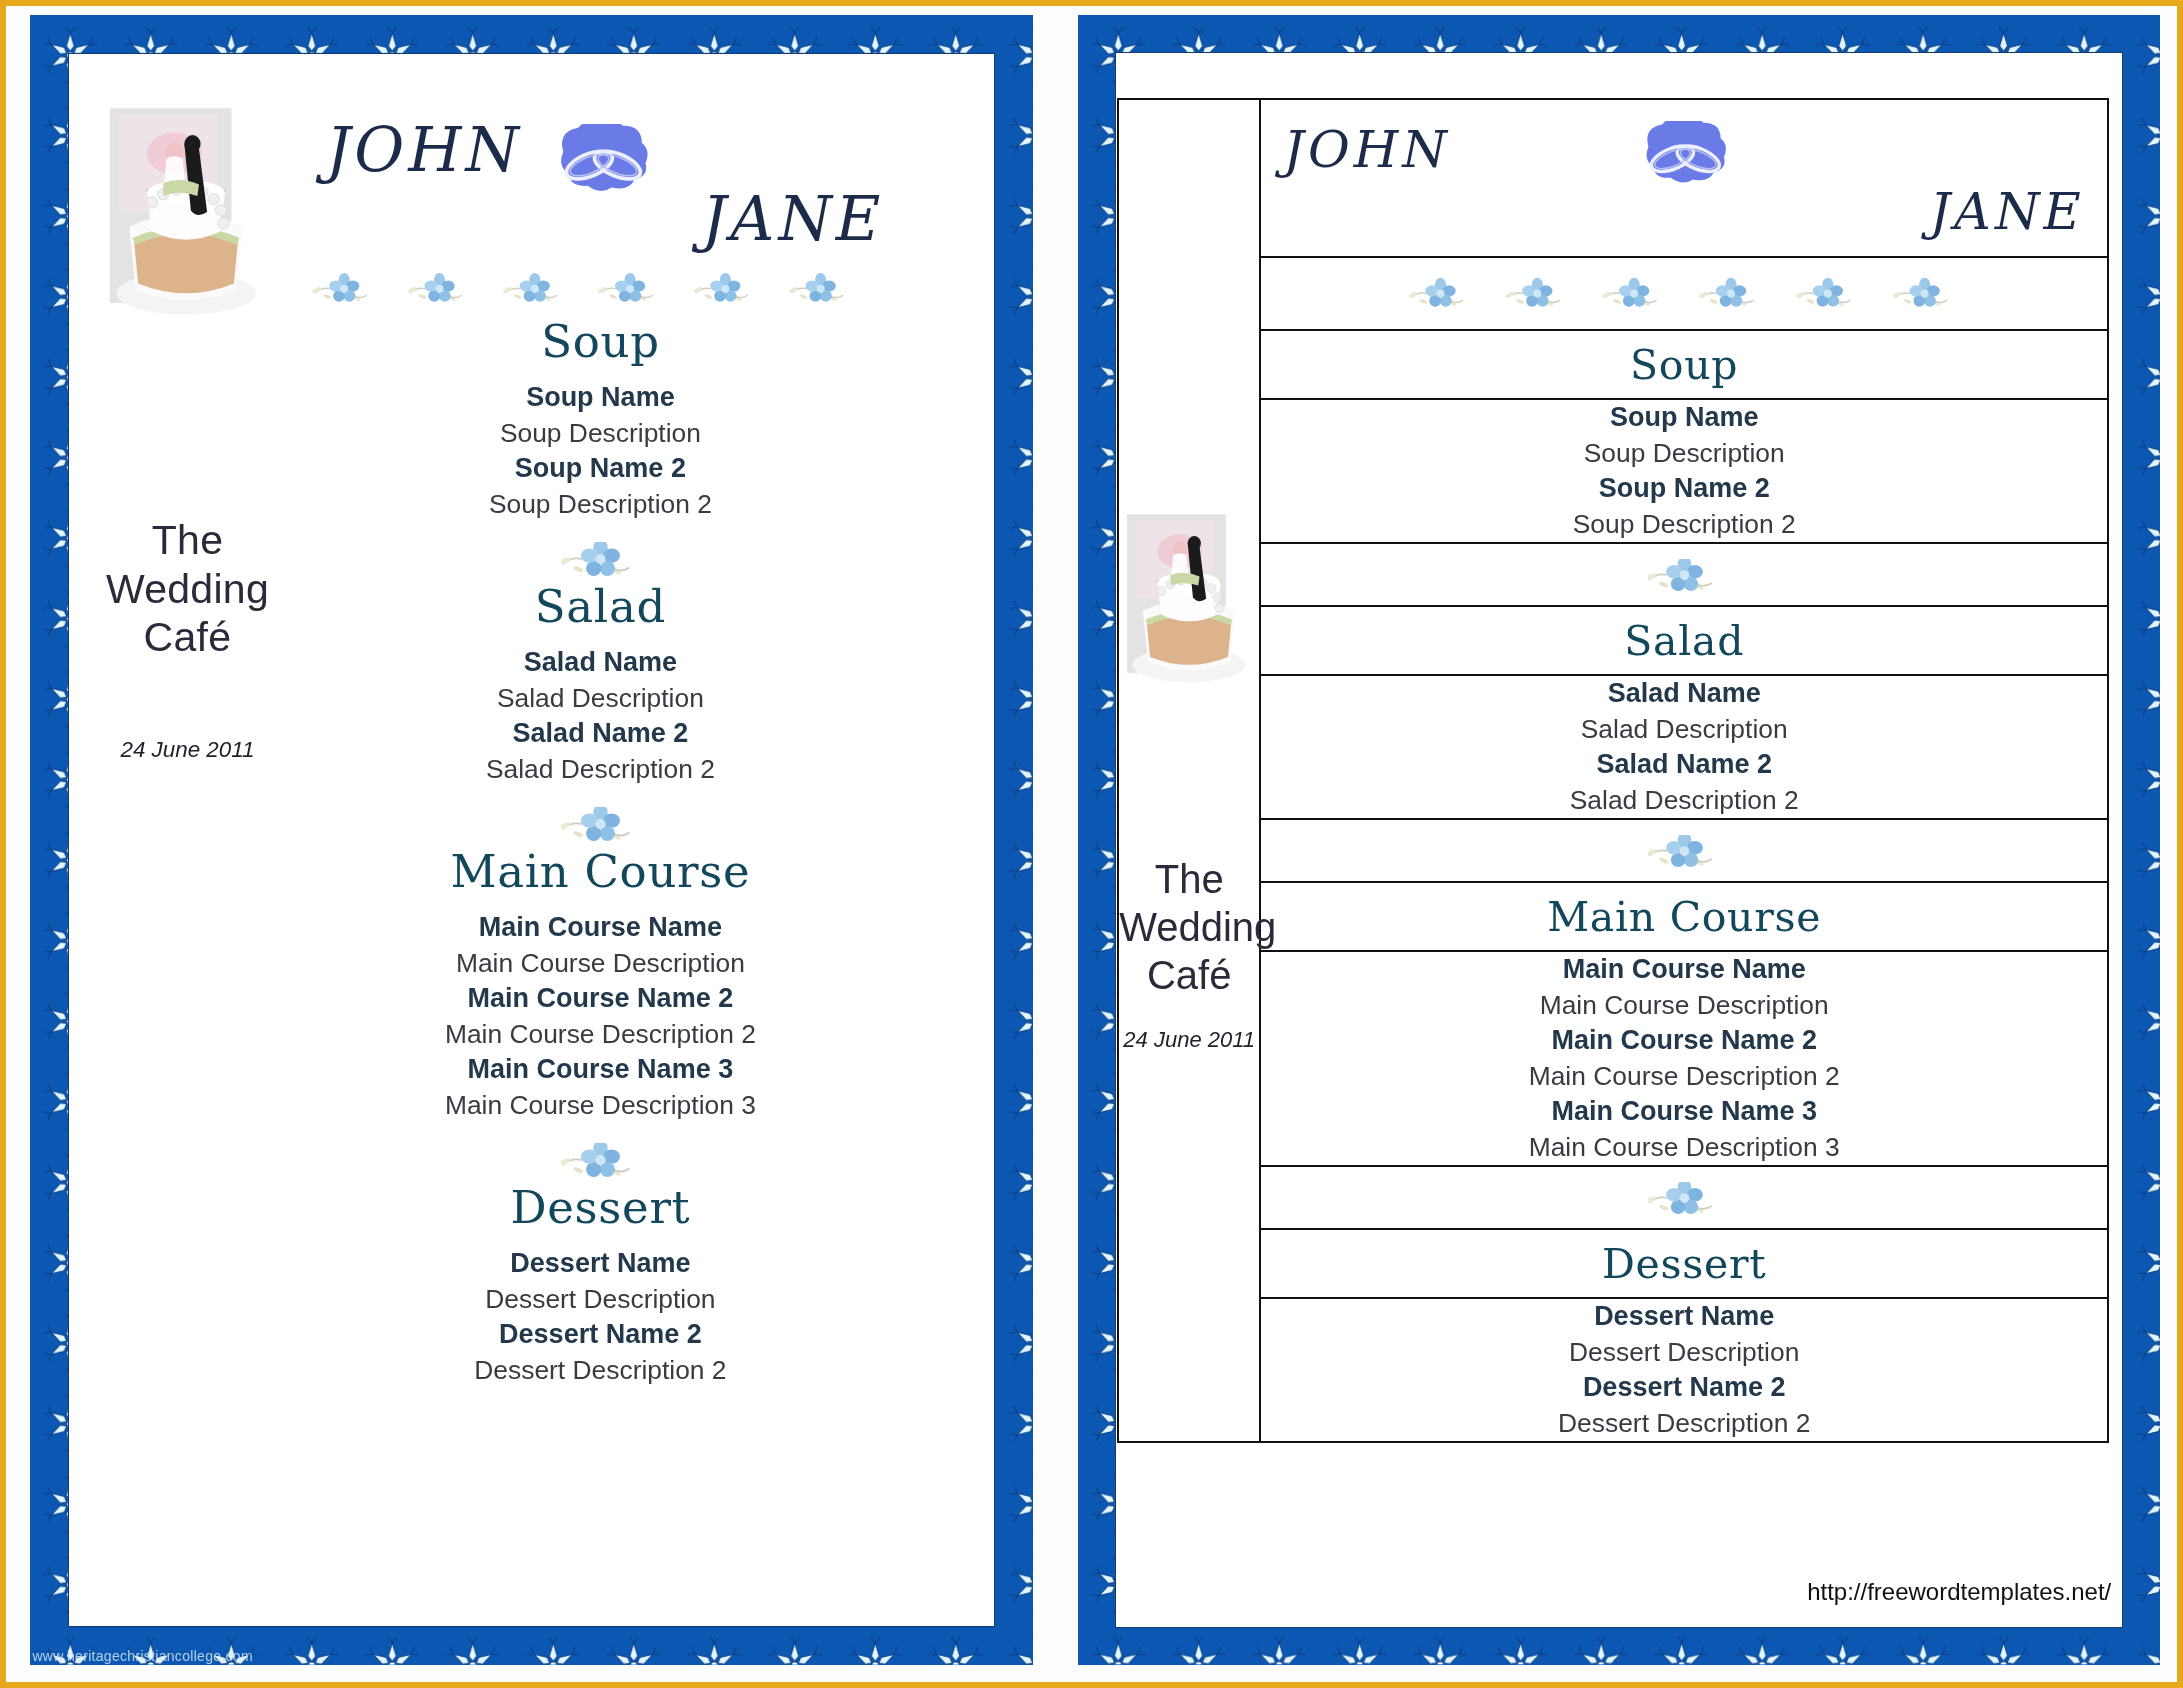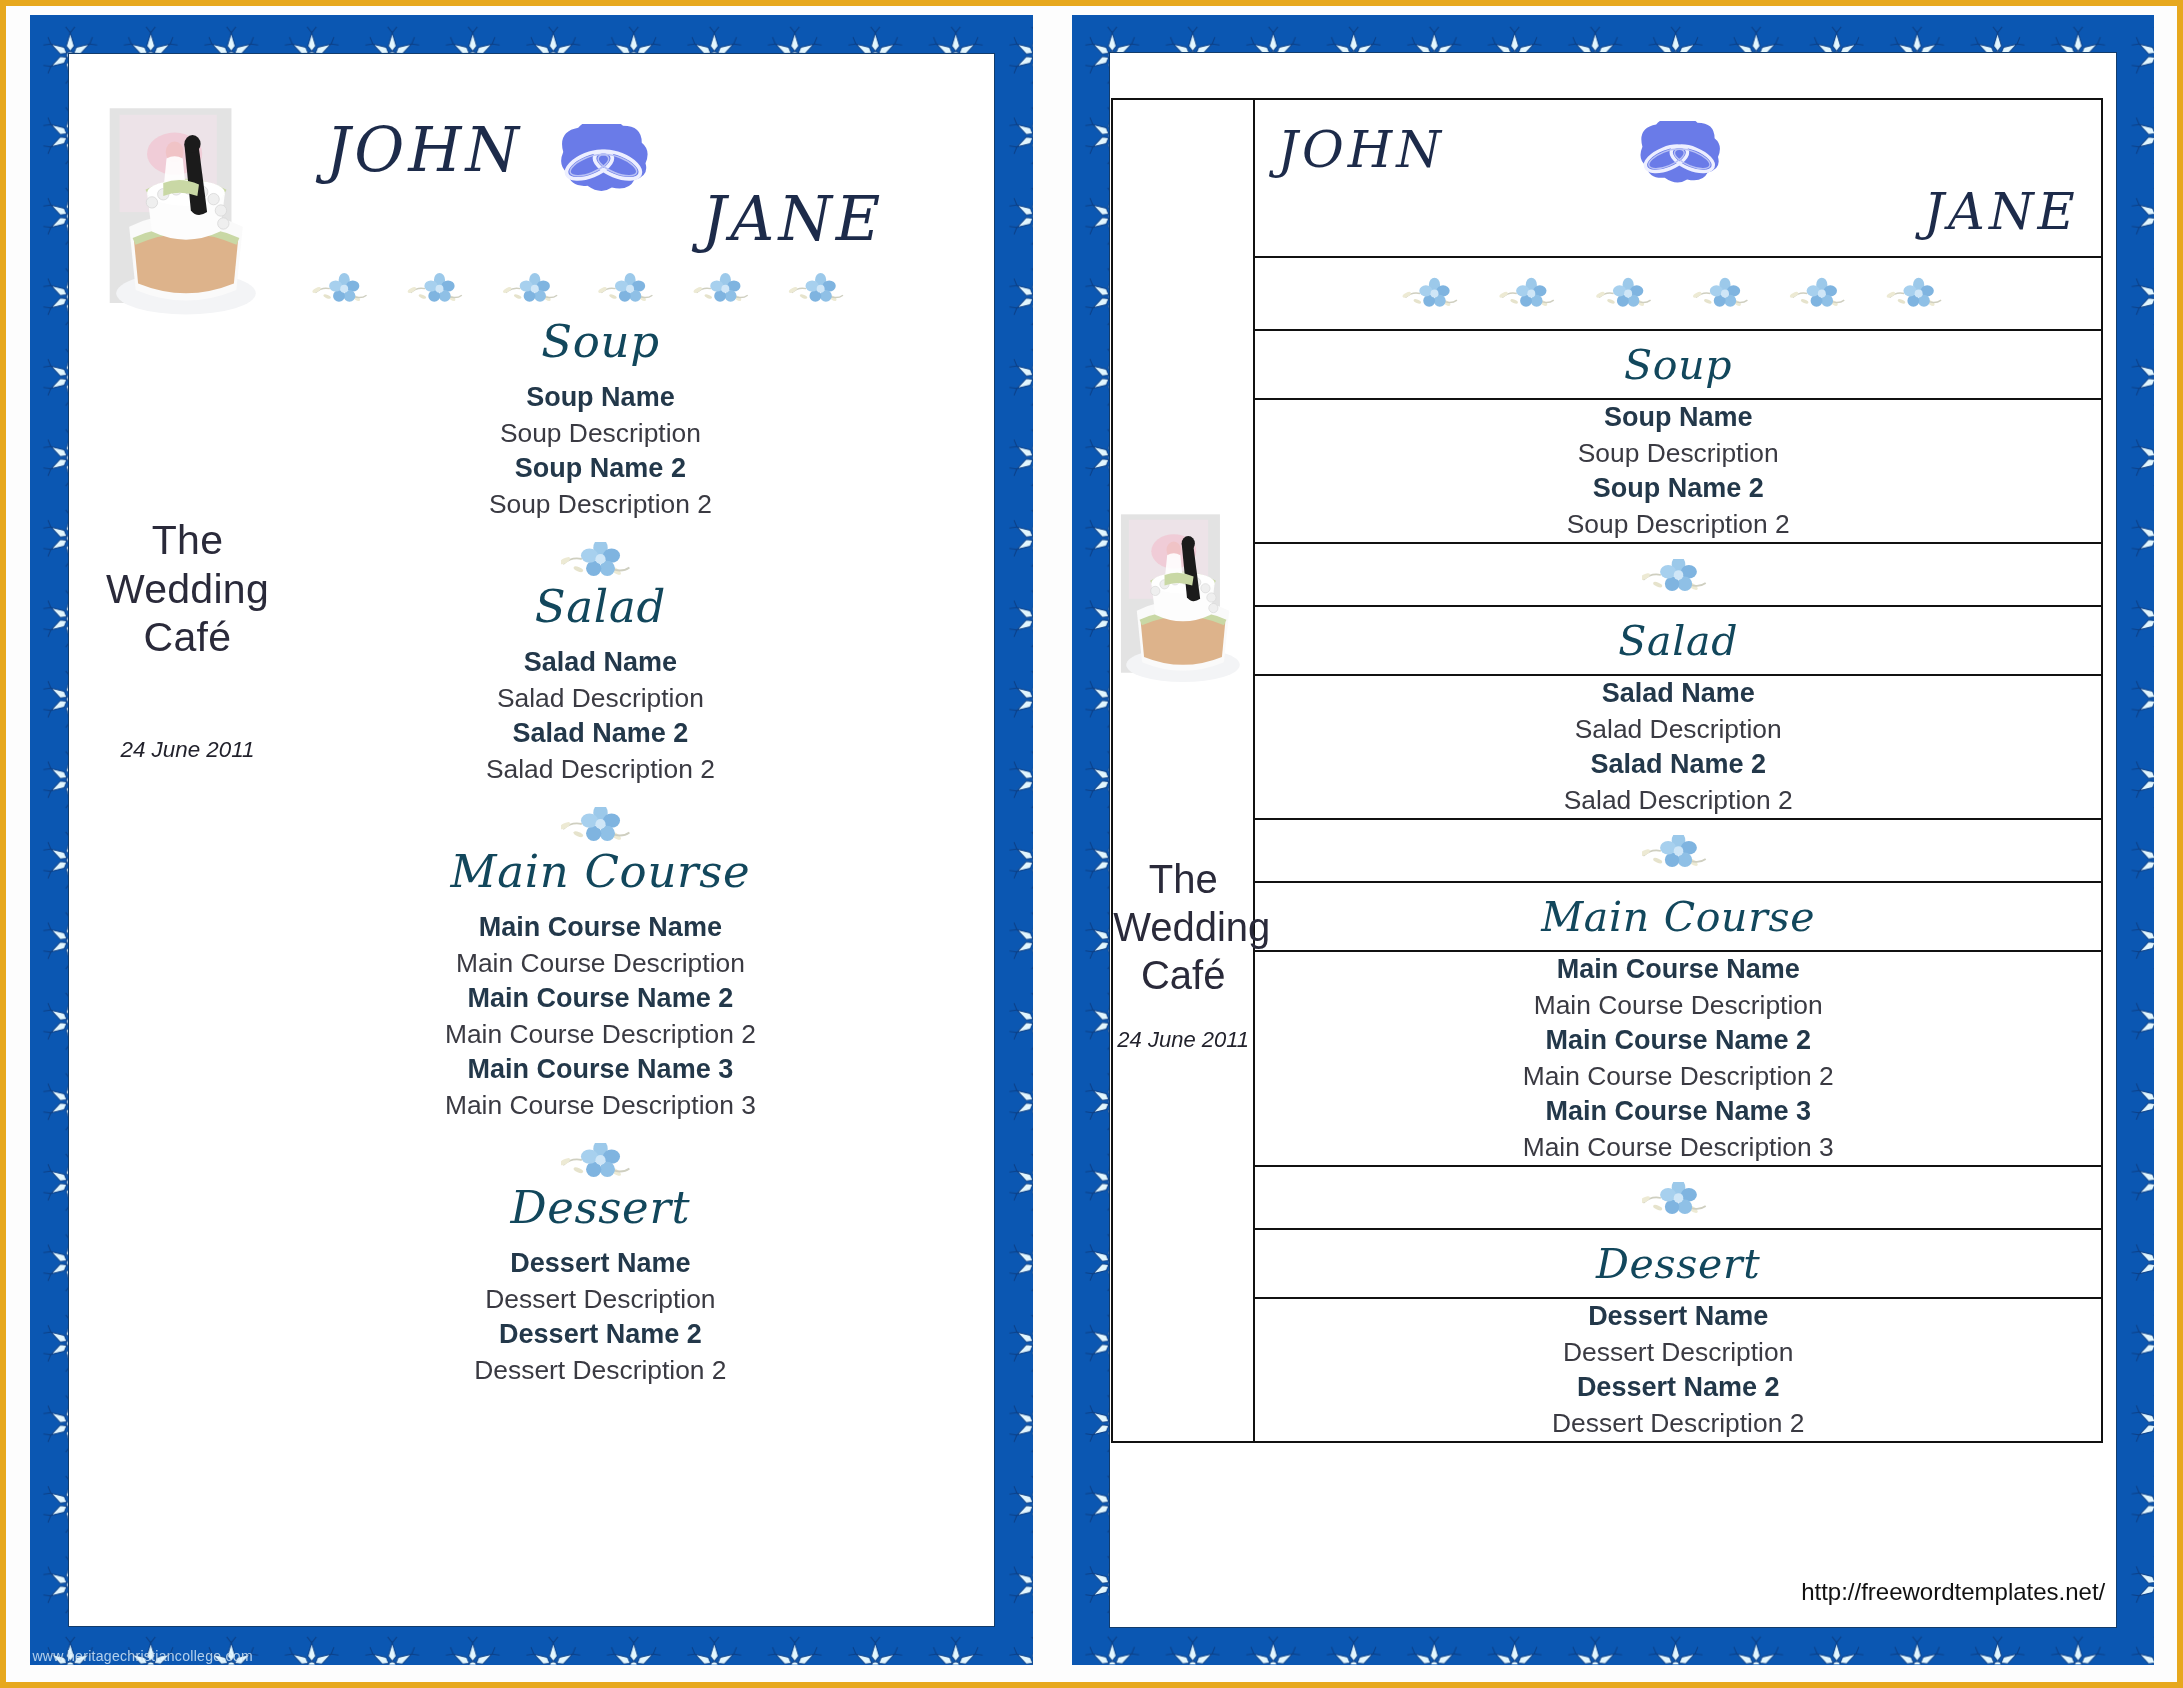--- a/index.html
+++ b/index.html
@@ -12,21 +12,21 @@
   }
   
   .page-frame{
     position:absolute; inset:0;
     border:6.6px solid #E7A81E;
     background:#fdfdfd;
   }
   .sheet-wrap{
     position:absolute; left:6.6px; top:6.6px;
     width:2170px; height:1675px;
-    display:flex; gap:18px;
+    display:flex; gap:24px;
     padding:2.6px 5.3px 2.6px 5.3px;
   }
 
   
   .panel{
     position:relative;
     background:#0B57B2;
     flex:0 0 auto;
   }
   .panel.left { width:1003px; height:1650px; margin-left:12px;}
@@ -97,21 +97,20 @@
     width:607px; height:46px;
   }
   .flower-row svg{ width:100%; height:100%; display:block; }
 
   .menu-col{
     position:absolute; left:228px; top:261px; width:607px;
     text-align:center;
   }
   .course-title{
     font-family:"DejaVu Serif", serif;
-    font-style:italic;
     font-size:45px; color:#12475c;
     letter-spacing:0.7px;
     margin-bottom:12px;
   }
   .item-name{
     font-size:27px; font-weight:bold; color:#23384a;
     line-height:1.32;
   }
   .item-desc{
     font-size:26.4px; font-weight:normal; color:#3a3a42;

